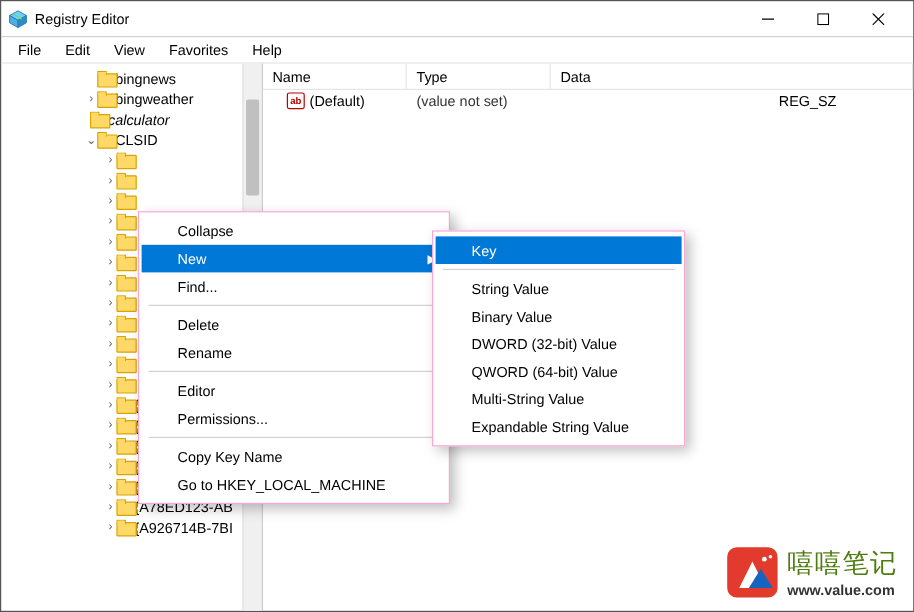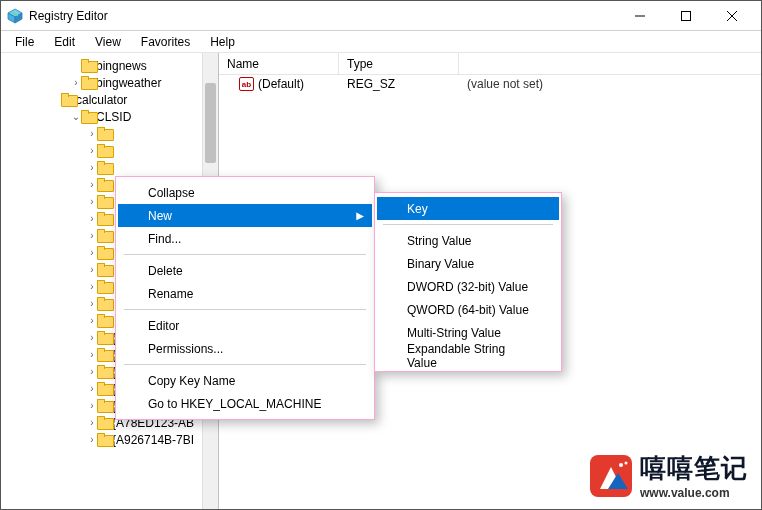--- a/index.html
+++ b/index.html
@@ -30,28 +30,28 @@
   .tree-row { display: flex; align-items: center; height: 17px; gap: 0; white-space: nowrap; }
   .tree-caret { width: 10px; display:inline-flex; justify-content:center; color:#666; font-size:10px; }
   .folder-ico { width: 15px; height: 13px; display:inline-block; position:relative; }
   .folder-ico::before { content:''; position:absolute; left:0; top:2px; width:15px; height:10px; background:#FFD968; border:1px solid #D9A400; border-radius:1px; }
   .folder-ico::after { content:''; position:absolute; left:0; top:0; width:6px; height:3px; background:#FFD968; border:1px solid #D9A400; border-bottom:none; border-radius:1px 1px 0 0; }
   .tree-label { font-size: 12px; }
   .scrollbar-v { position:absolute; right:0; top:0; bottom:0; width:16px; background:#f0f0f0; border-left:1px solid #e0e0e0; }
   .scroll-thumb { position:absolute; left:2px; right:2px; top:30px; height:80px; background:#c0c0c0; border-radius:2px; }
   .ctxmenu { position:absolute; background:#fff; border:1px solid #f9a8d4; box-shadow: 4px 4px 10px rgba(0,0,0,.25); padding:4px 2px; z-index:10; }
   .ctxmenu1 { left:115px; top:176px; width:260px; }
-  .ctxmenu2 { left:374px; top:192px; width:188px; }
+  .ctxmenu2 { left:360px; top:192px; width:211px; }
   .ctx-item { height:23px; display:flex; align-items:center; padding:0 26px 0 30px; font-size:12px; position:relative; }
   .ctx-item.highlight { background:#0078D7; color:#fff; }
   .ctx-item .subarrow { position:absolute; right:8px; font-size:10px; }
   .ctx-sep { height:1px; background:#d0d0d0; margin:4px 6px; }
   .watermark { position:absolute; right:14px; bottom:10px; display:flex; align-items:center; gap:6px; z-index:30; }
   .wm-text { display:flex; flex-direction:column; align-items:flex-start; }
-  .wm-text .cn { font-size:26px; font-weight:700; color:#0f172a; letter-spacing:1px; }
+  .wm-text .cn { font-size:22px; font-weight:400; color:#4d7c0f; letter-spacing:1px; }
   .wm-text .url { font-size:12px; color:#333; font-weight:600; }
   .wm-logo { width:46px; height:46px; }
   .reg-sz-ico { width:15px; height:14px; border:1px solid #b00; background:#fff; display:inline-flex; align-items:center; justify-content:center; font-size:8px; color:#b00; font-weight:bold; border-radius:2px;margin-left:12px; }
   .reg-cube { width:16px; height:16px; }
 </style>
 </head>
 <body>
 
 <div class="window">
 
@@ -99,21 +99,21 @@
       <div class="tree-row" style="padding-left: 70px;">
           <span class="tree-caret"></span>
           <span class="folder-ico"></span>
           <span class="tree-label">bingnews</span>
         </div>
         <div class="tree-row" style="padding-left: 70px;">
           <span class="tree-caret">›</span>
           <span class="folder-ico"></span>
           <span class="tree-label">bingweather</span>
         </div>
-        <div class="tree-row" style="padding-left: 50px;">
+        <div class="tree-row" style="padding-left: 64px; font-style: italic;">
           <span class="tree-caret"></span>
           <span class="folder-ico"></span>
           <span class="tree-label">calculator</span>
         </div>
         <div class="tree-row" style="padding-left: 70px;">
           <span class="tree-caret">⌄</span>
           <span class="folder-ico"></span>
           <span class="tree-label">CLSID</span>
         </div>
         <div class="tree-row" style="padding-left: 86px;">
@@ -212,28 +212,29 @@
           <span class="tree-label">{A926714B-7BI</span>
         </div>
         <div class="scrollbar-v">
           <div class="scroll-thumb"></div>
         </div>
     </div>
     <div class="list">
       <div class="colheads">
         <div class="colhead name">Name</div>
         <div class="colhead type">Type</div>
+        <div class="colhead data">Data</div>
       </div>
       <div class="row">
         <div class="cell name">
           <span class="reg-sz-ico">ab</span>
           <span>(Default)</span>
         </div>
+        <div class="cell data">(value not set)</div>
         <div class="cell type">REG_SZ</div>
-        <div class="cell data">(value not set)</div>
       </div>
     </div>
   </div>
 </div>
 
 <div class="ctxmenu ctxmenu1" id="ctx1">
     <div class="ctx-item">Collapse</div>
     <div class="ctx-item highlight">New<span class="subarrow">▶</span></div>
     <div class="ctx-item">Find...</div>
     <div class="ctx-sep"></div>

